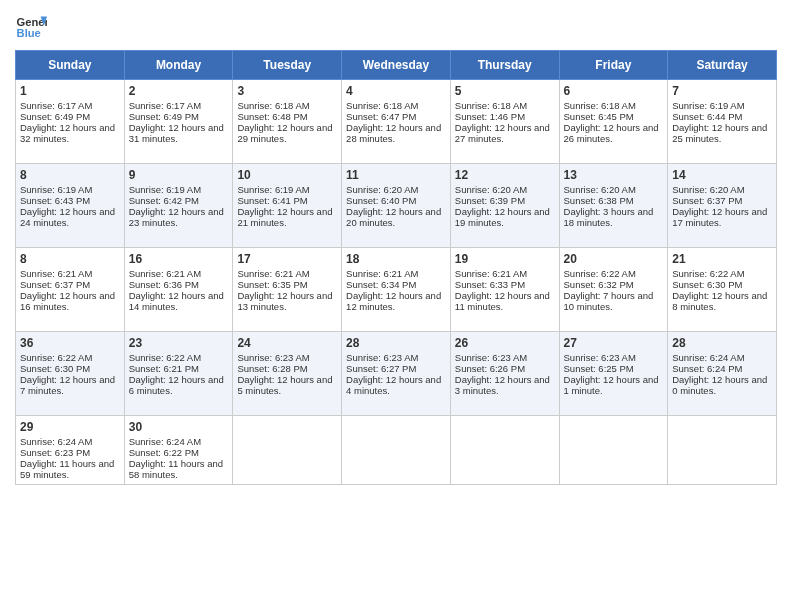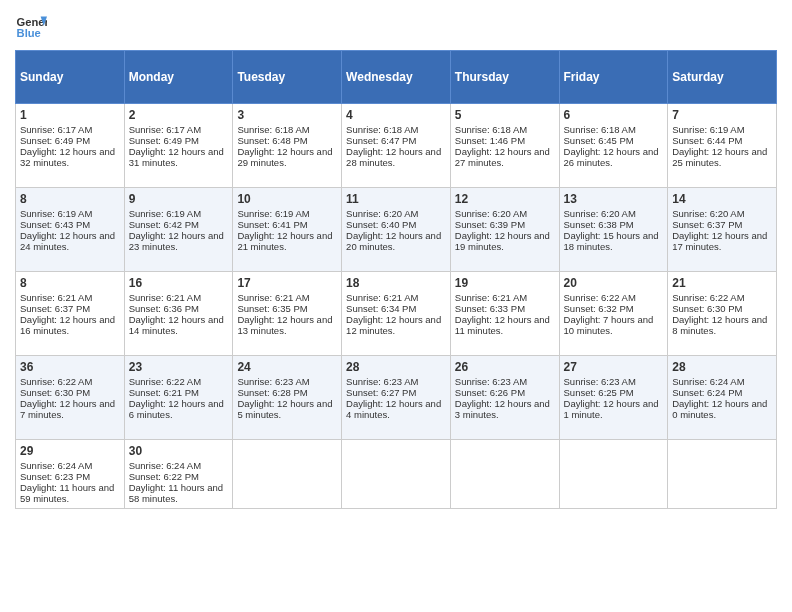--- a/index.html
+++ b/index.html
@@ -46,22 +46,22 @@
     .calendar {
       width: 100%;
       border-collapse: collapse;
       table-layout: fixed;
     }
     .calendar th {
       background: #3a6db5;
       color: #fff;
       font-size: 12px;
       font-weight: bold;
-      padding: 19px 4px;
-      text-align: left;
+      padding: 7px 4px;
+      text-align: center;
       border: 1px solid #5a8ad0;
     }
     .calendar td {
       border: 1px solid #ccc;
       vertical-align: top;
       padding: 4px 4px;
       font-size: 9.5px;
       color: #333;
       height: 84px;
       background: #fff;
@@ -122,21 +122,21 @@
           <td><span class="day-num">5</span><span>Sunrise: 6:18 AM</span><br><span>Sunset: 1:46 PM</span><br><span>Daylight: 12 hours and 27 minutes.</span></td>
           <td><span class="day-num">6</span><span>Sunrise: 6:18 AM</span><br><span>Sunset: 6:45 PM</span><br><span>Daylight: 12 hours and 26 minutes.</span></td>
           <td><span class="day-num">7</span><span>Sunrise: 6:19 AM</span><br><span>Sunset: 6:44 PM</span><br><span>Daylight: 12 hours and 25 minutes.</span></td>
         </tr>
         <tr class="row-shaded">
           <td><span class="day-num">8</span><span>Sunrise: 6:19 AM</span><br><span>Sunset: 6:43 PM</span><br><span>Daylight: 12 hours and 24 minutes.</span></td>
           <td><span class="day-num">9</span><span>Sunrise: 6:19 AM</span><br><span>Sunset: 6:42 PM</span><br><span>Daylight: 12 hours and 23 minutes.</span></td>
           <td><span class="day-num">10</span><span>Sunrise: 6:19 AM</span><br><span>Sunset: 6:41 PM</span><br><span>Daylight: 12 hours and 21 minutes.</span></td>
           <td><span class="day-num">11</span><span>Sunrise: 6:20 AM</span><br><span>Sunset: 6:40 PM</span><br><span>Daylight: 12 hours and 20 minutes.</span></td>
           <td><span class="day-num">12</span><span>Sunrise: 6:20 AM</span><br><span>Sunset: 6:39 PM</span><br><span>Daylight: 12 hours and 19 minutes.</span></td>
-          <td><span class="day-num">13</span><span>Sunrise: 6:20 AM</span><br><span>Sunset: 6:38 PM</span><br><span>Daylight: 15 hours and 18 minutes.</span></td>
+          <td><span class="day-num">13</span><span>Sunrise: 6:20 AM</span><br><span>Sunset: 6:38 PM</span><br><span>Daylight: 3 hours and 18 minutes.</span></td>
           <td><span class="day-num">14</span><span>Sunrise: 6:20 AM</span><br><span>Sunset: 6:37 PM</span><br><span>Daylight: 12 hours and 17 minutes.</span></td>
         </tr>
         <tr>
           <td><span class="day-num">8</span><span>Sunrise: 6:21 AM</span><br><span>Sunset: 6:37 PM</span><br><span>Daylight: 12 hours and 16 minutes.</span></td>
           <td><span class="day-num">16</span><span>Sunrise: 6:21 AM</span><br><span>Sunset: 6:36 PM</span><br><span>Daylight: 12 hours and 14 minutes.</span></td>
           <td><span class="day-num">17</span><span>Sunrise: 6:21 AM</span><br><span>Sunset: 6:35 PM</span><br><span>Daylight: 12 hours and 13 minutes.</span></td>
           <td><span class="day-num">18</span><span>Sunrise: 6:21 AM</span><br><span>Sunset: 6:34 PM</span><br><span>Daylight: 12 hours and 12 minutes.</span></td>
           <td><span class="day-num">19</span><span>Sunrise: 6:21 AM</span><br><span>Sunset: 6:33 PM</span><br><span>Daylight: 12 hours and 11 minutes.</span></td>
           <td><span class="day-num">20</span><span>Sunrise: 6:22 AM</span><br><span>Sunset: 6:32 PM</span><br><span>Daylight: 7 hours and 10 minutes.</span></td>
           <td><span class="day-num">21</span><span>Sunrise: 6:22 AM</span><br><span>Sunset: 6:30 PM</span><br><span>Daylight: 12 hours and 8 minutes.</span></td>

